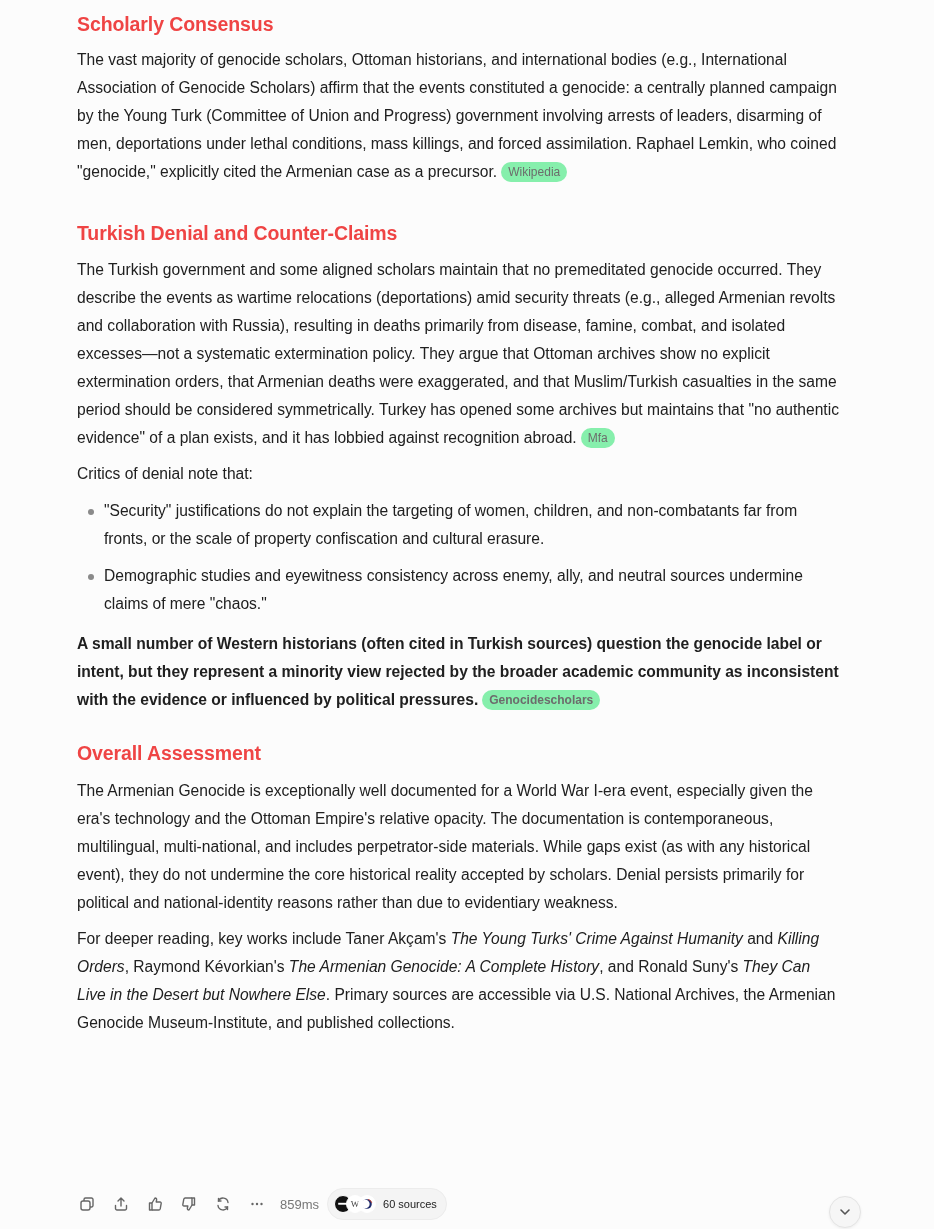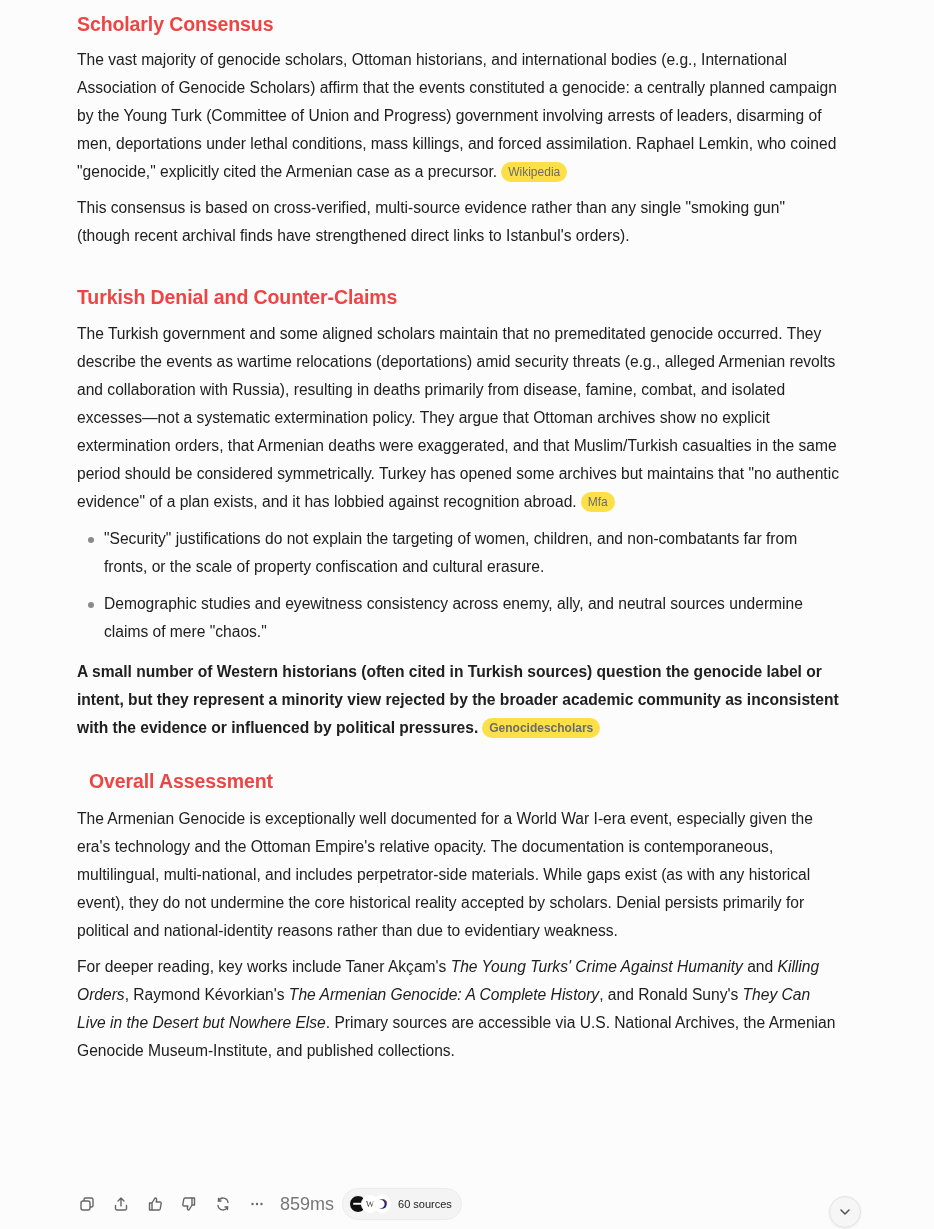--- a/index.html
+++ b/index.html
@@ -26,21 +26,21 @@
       font-size: 15.6px;
       line-height: 28px;
       color: #202020;
     }
     .pill {
       display: inline-block;
       font-size: 12px;
       line-height: 20px;
       padding: 0 7px;
       margin-left: 4px;
-      background: #fde047;
+      background: #86efac;
       color: #6c6c6c;
       border-radius: 10px;
       vertical-align: 1px;
       cursor: pointer;
     }
     ul { list-style: none; }
     li { position: relative; padding-left: 27px; }
     li::before {
       content: "";
       position: absolute;
@@ -57,21 +57,21 @@
       height: 32px;
       display: flex; align-items: center;
     }
     .icon-btn {
       width: 34px; height: 32px;
       display: flex; align-items: center; justify-content: center;
       color: #666; cursor: pointer;
     }
     .icon-btn svg { width: 16px; height: 16px; }
     .latency {
-      font-size: 18px; color: #777;
+      font-size: 13px; color: #777;
       margin-left: 6px; margin-right: 8px;
     }
     .sources {
       display: flex; align-items: center;
       height: 32px; padding: 0 9px 0 6px;
       background: #f4f4f4;
       border: 1px solid #ececec;
       border-radius: 16px;
       cursor: pointer;
     }
@@ -91,31 +91,31 @@
       cursor: pointer; color: #555;
       box-shadow: 0 1px 3px rgba(0,0,0,0.06);
     }
   </style>
 </head>
 <body>
 
 <div class="content">
   <h2 style="margin-top:10px;">Scholarly Consensus</h2>
   <p style="margin-top:8px;"><span>The vast majority of genocide scholars, Ottoman historians, and international bodies (e.g., International Association of Genocide Scholars) affirm that the events constituted a genocide: a centrally planned campaign by the Young Turk (Committee of Union and Progress) government involving arrests of leaders, disarming of men, deportations under lethal conditions, mass killings, and forced assimilation. Raphael Lemkin, who coined "genocide," explicitly cited the Armenian case as a precursor.</span><span class="pill">Wikipedia</span></p>
-  <p style="margin-top:8px;">This consensus is based on cross-verified, multi-source evidence rather than any single "smoking gun" (though recent archival finds have strengthened direct links to Istanbul's orders).</p>
 
   <h2 style="margin-top:33px;">Turkish Denial and Counter-Claims</h2>
   <p style="margin-top:9px;"><span>The Turkish government and some aligned scholars maintain that no premeditated genocide occurred. They describe the events as wartime relocations (deportations) amid security threats (e.g., alleged Armenian revolts and collaboration with Russia), resulting in deaths primarily from disease, famine, combat, and isolated excesses—not a systematic extermination policy. They argue that Ottoman archives show no explicit extermination orders, that Armenian deaths were exaggerated, and that Muslim/Turkish casualties in the same period should be considered symmetrically. Turkey has opened some archives but maintains that "no authentic evidence" of a plan exists, and it has lobbied against recognition abroad.</span><span class="pill">Mfa</span></p>
+  <p style="margin-top:8px;">Critics of denial note that:</p>
   <ul style="margin-top:9px;">
     <li style="margin-top:8px;">"Security" justifications do not explain the targeting of women, children, and non-combatants far from fronts, or the scale of property confiscation and cultural erasure.</li>
     <li style="margin-top:9px;">Demographic studies and eyewitness consistency across enemy, ally, and neutral sources undermine claims of mere "chaos."</li>
   </ul>
   <p style="margin-top:12px;font-weight:bold;"><span>A small number of Western historians (often cited in Turkish sources) question the genocide label or intent, but they represent a minority view rejected by the broader academic community as inconsistent with the evidence or influenced by political pressures.</span><span class="pill">Genocidescholars</span></p>
 
-  <h2 style="margin-top:25px;margin-left:12px;">Overall Assessment</h2>
+  <h2 style="margin-top:25px;">Overall Assessment</h2>
   <p style="margin-top:10px;">The Armenian Genocide is exceptionally well documented for a World War I-era event, especially given the era's technology and the Ottoman Empire's relative opacity. The documentation is contemporaneous, multilingual, multi-national, and includes perpetrator-side materials. While gaps exist (as with any historical event), they do not undermine the core historical reality accepted by scholars. Denial persists primarily for political and national-identity reasons rather than due to evidentiary weakness.</p>
   <p style="margin-top:8px;"><span>For deeper reading, key works include Taner Akçam's </span><em>The Young Turks' Crime Against Humanity</em><span> and </span><em>Killing Orders</em><span>, Raymond Kévorkian's </span><em>The Armenian Genocide: A Complete History</em><span>, and Ronald Suny's </span><em>They Can Live in the Desert but Nowhere Else</em><span>. Primary sources are accessible via U.S. National Archives, the Armenian Genocide Museum-Institute, and published collections.</span></p>
 </div>
 
 <div class="footer">
   <div class="icon-btn">
     <svg viewBox="0 0 16 16" fill="none" stroke="currentColor" stroke-width="1.4">
         <rect x="2" y="5" width="9" height="9" rx="2"></rect>
         <path d="M5 5V3.5A1.5 1.5 0 0 1 6.5 2h6A1.5 1.5 0 0 1 14 3.5v6a1.5 1.5 0 0 1-1.5 1.5H11"></path>
       </svg>

